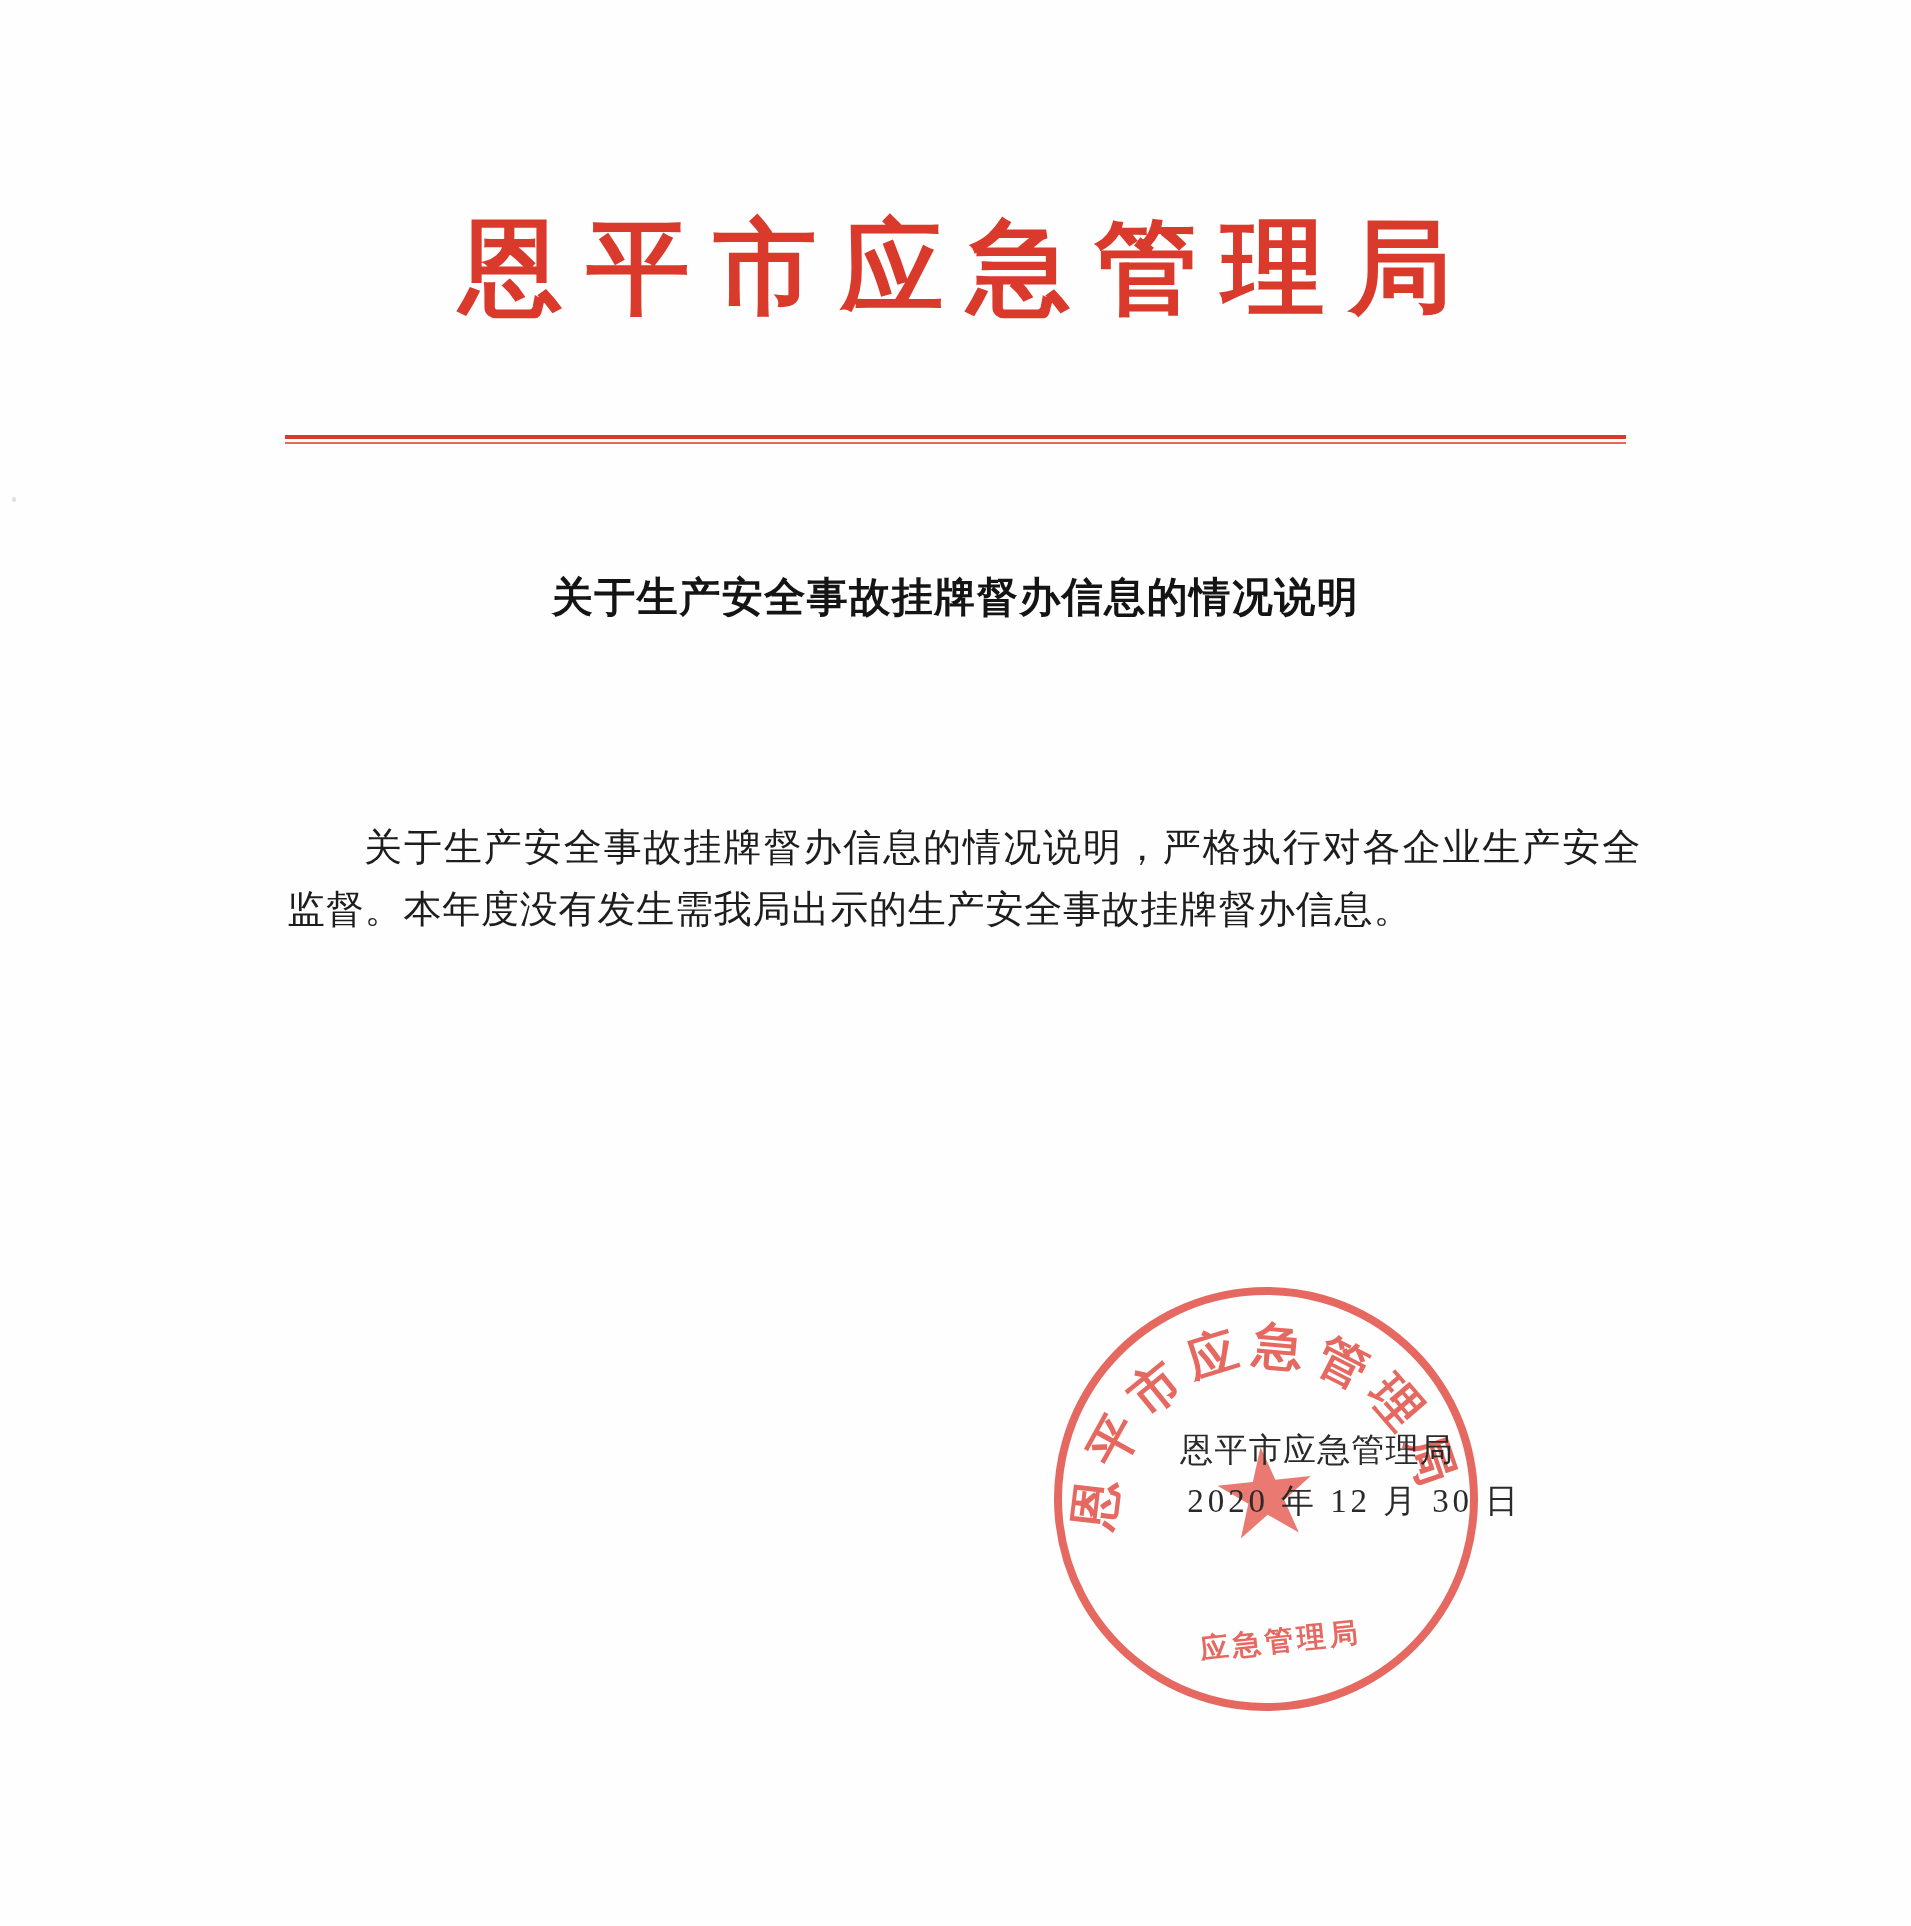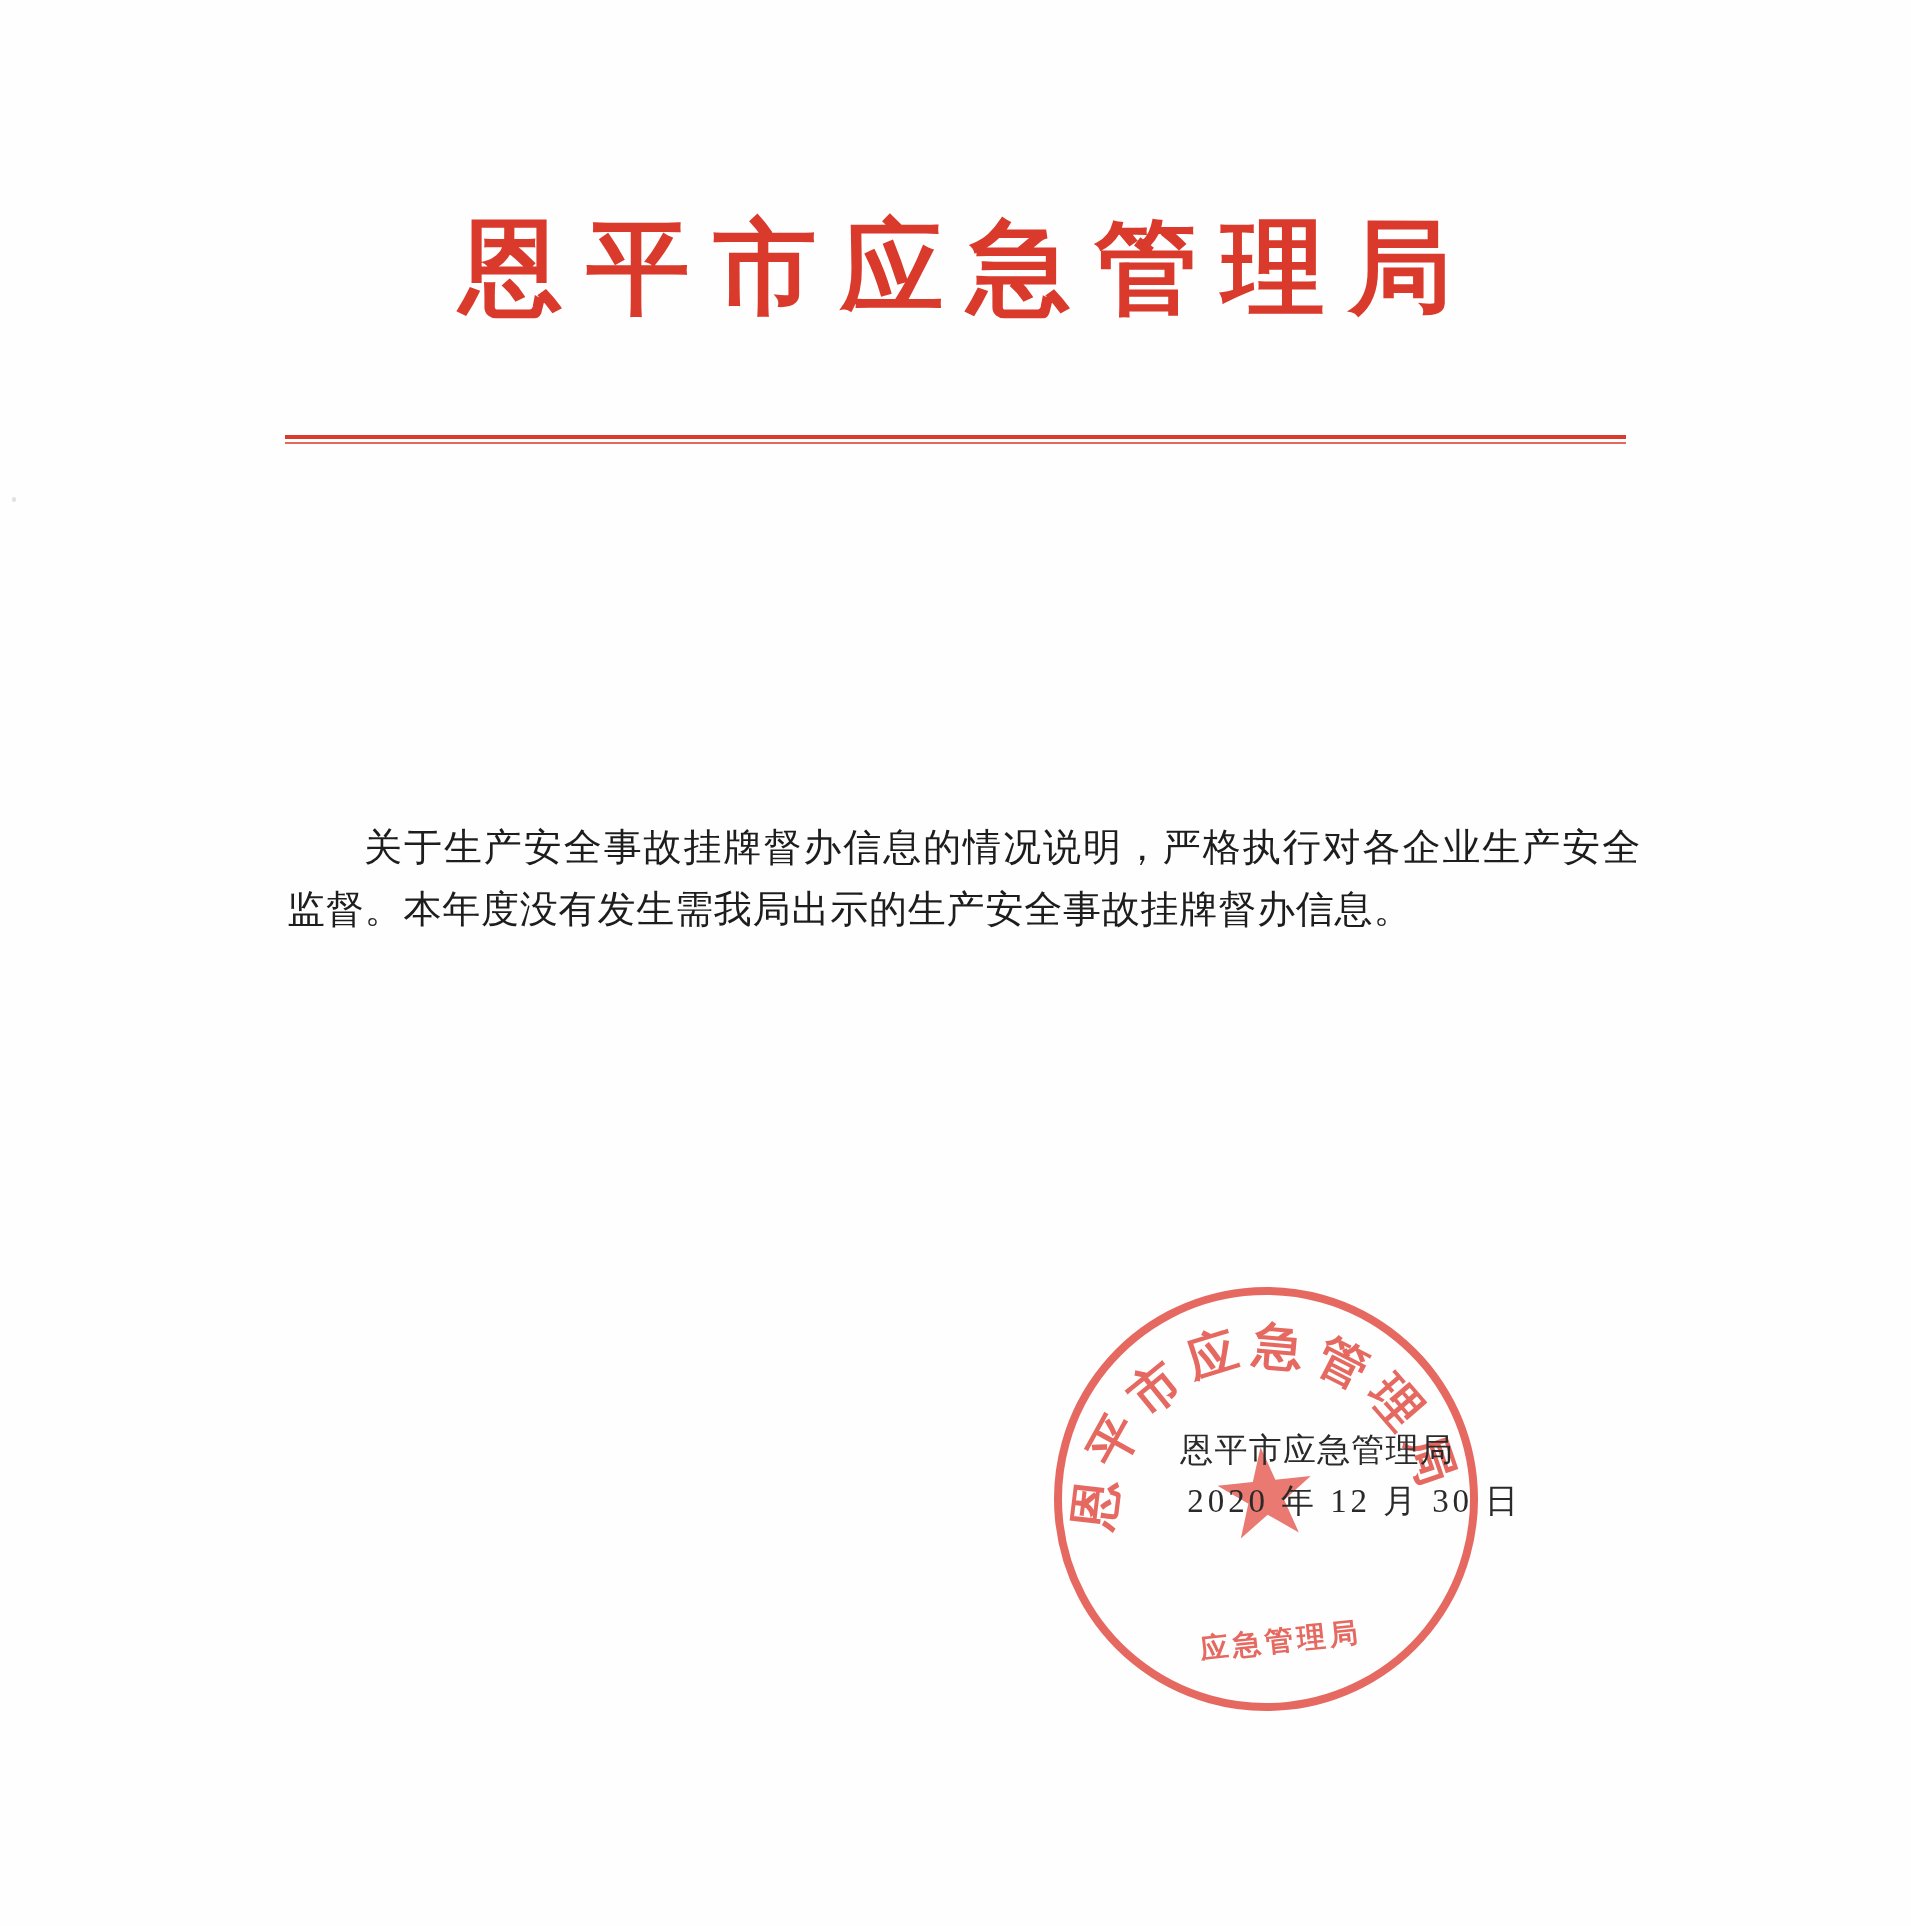--- a/index.html
+++ b/index.html
@@ -190,20 +190,21 @@
 
   <div class="letterhead">
     <div class="letterhead-title">恩平市应急管理局</div>
   </div>
 
   <div class="rule-wrap">
     <div class="rule-thick"></div>
     <div class="rule-thin"></div>
   </div>
 
+  <div class="doc-title">关于生产安全事故挂牌督办信息的情况说明</div>
 
   <div class="body-block">
     <p class="para">关于生产安全事故挂牌督办信息的情况说明，严格执行对各企业生产安全监督。本年度没有发生需我局出示的生产安全事故挂牌督办信息。</p>
   </div>
 
   <div class="seal">
     <div class="seal-inner">
       <div class="seal-arc-text">
         <svg viewBox="0 0 1016 1016" aria-hidden="true">
           <defs>

